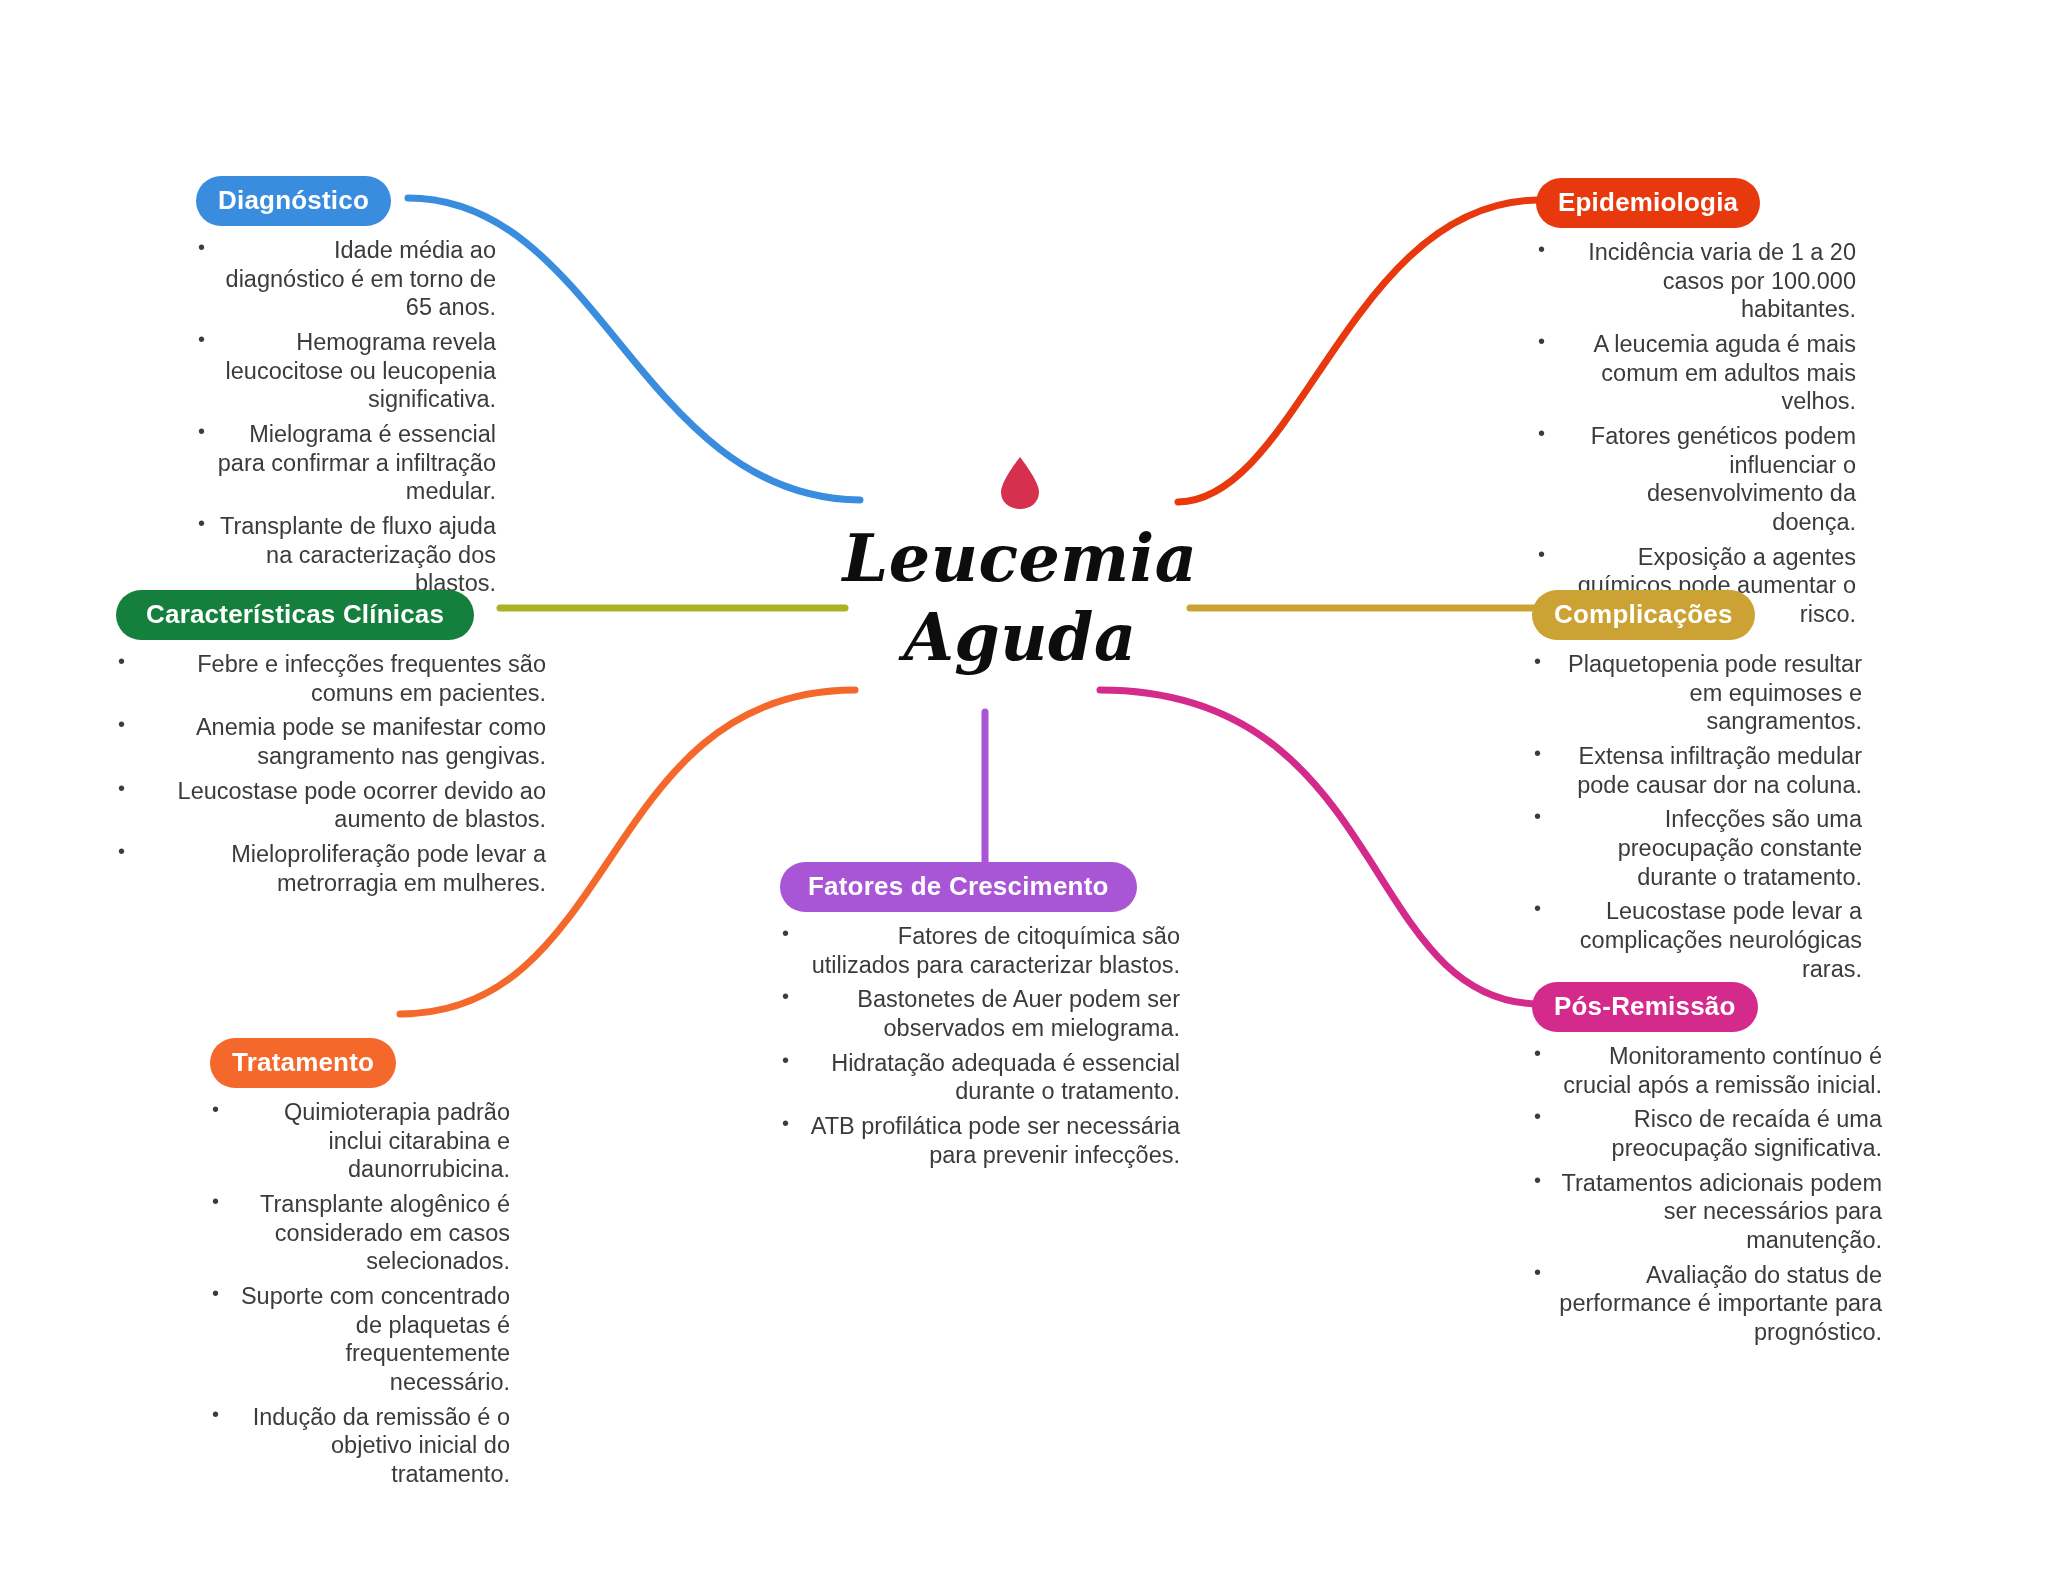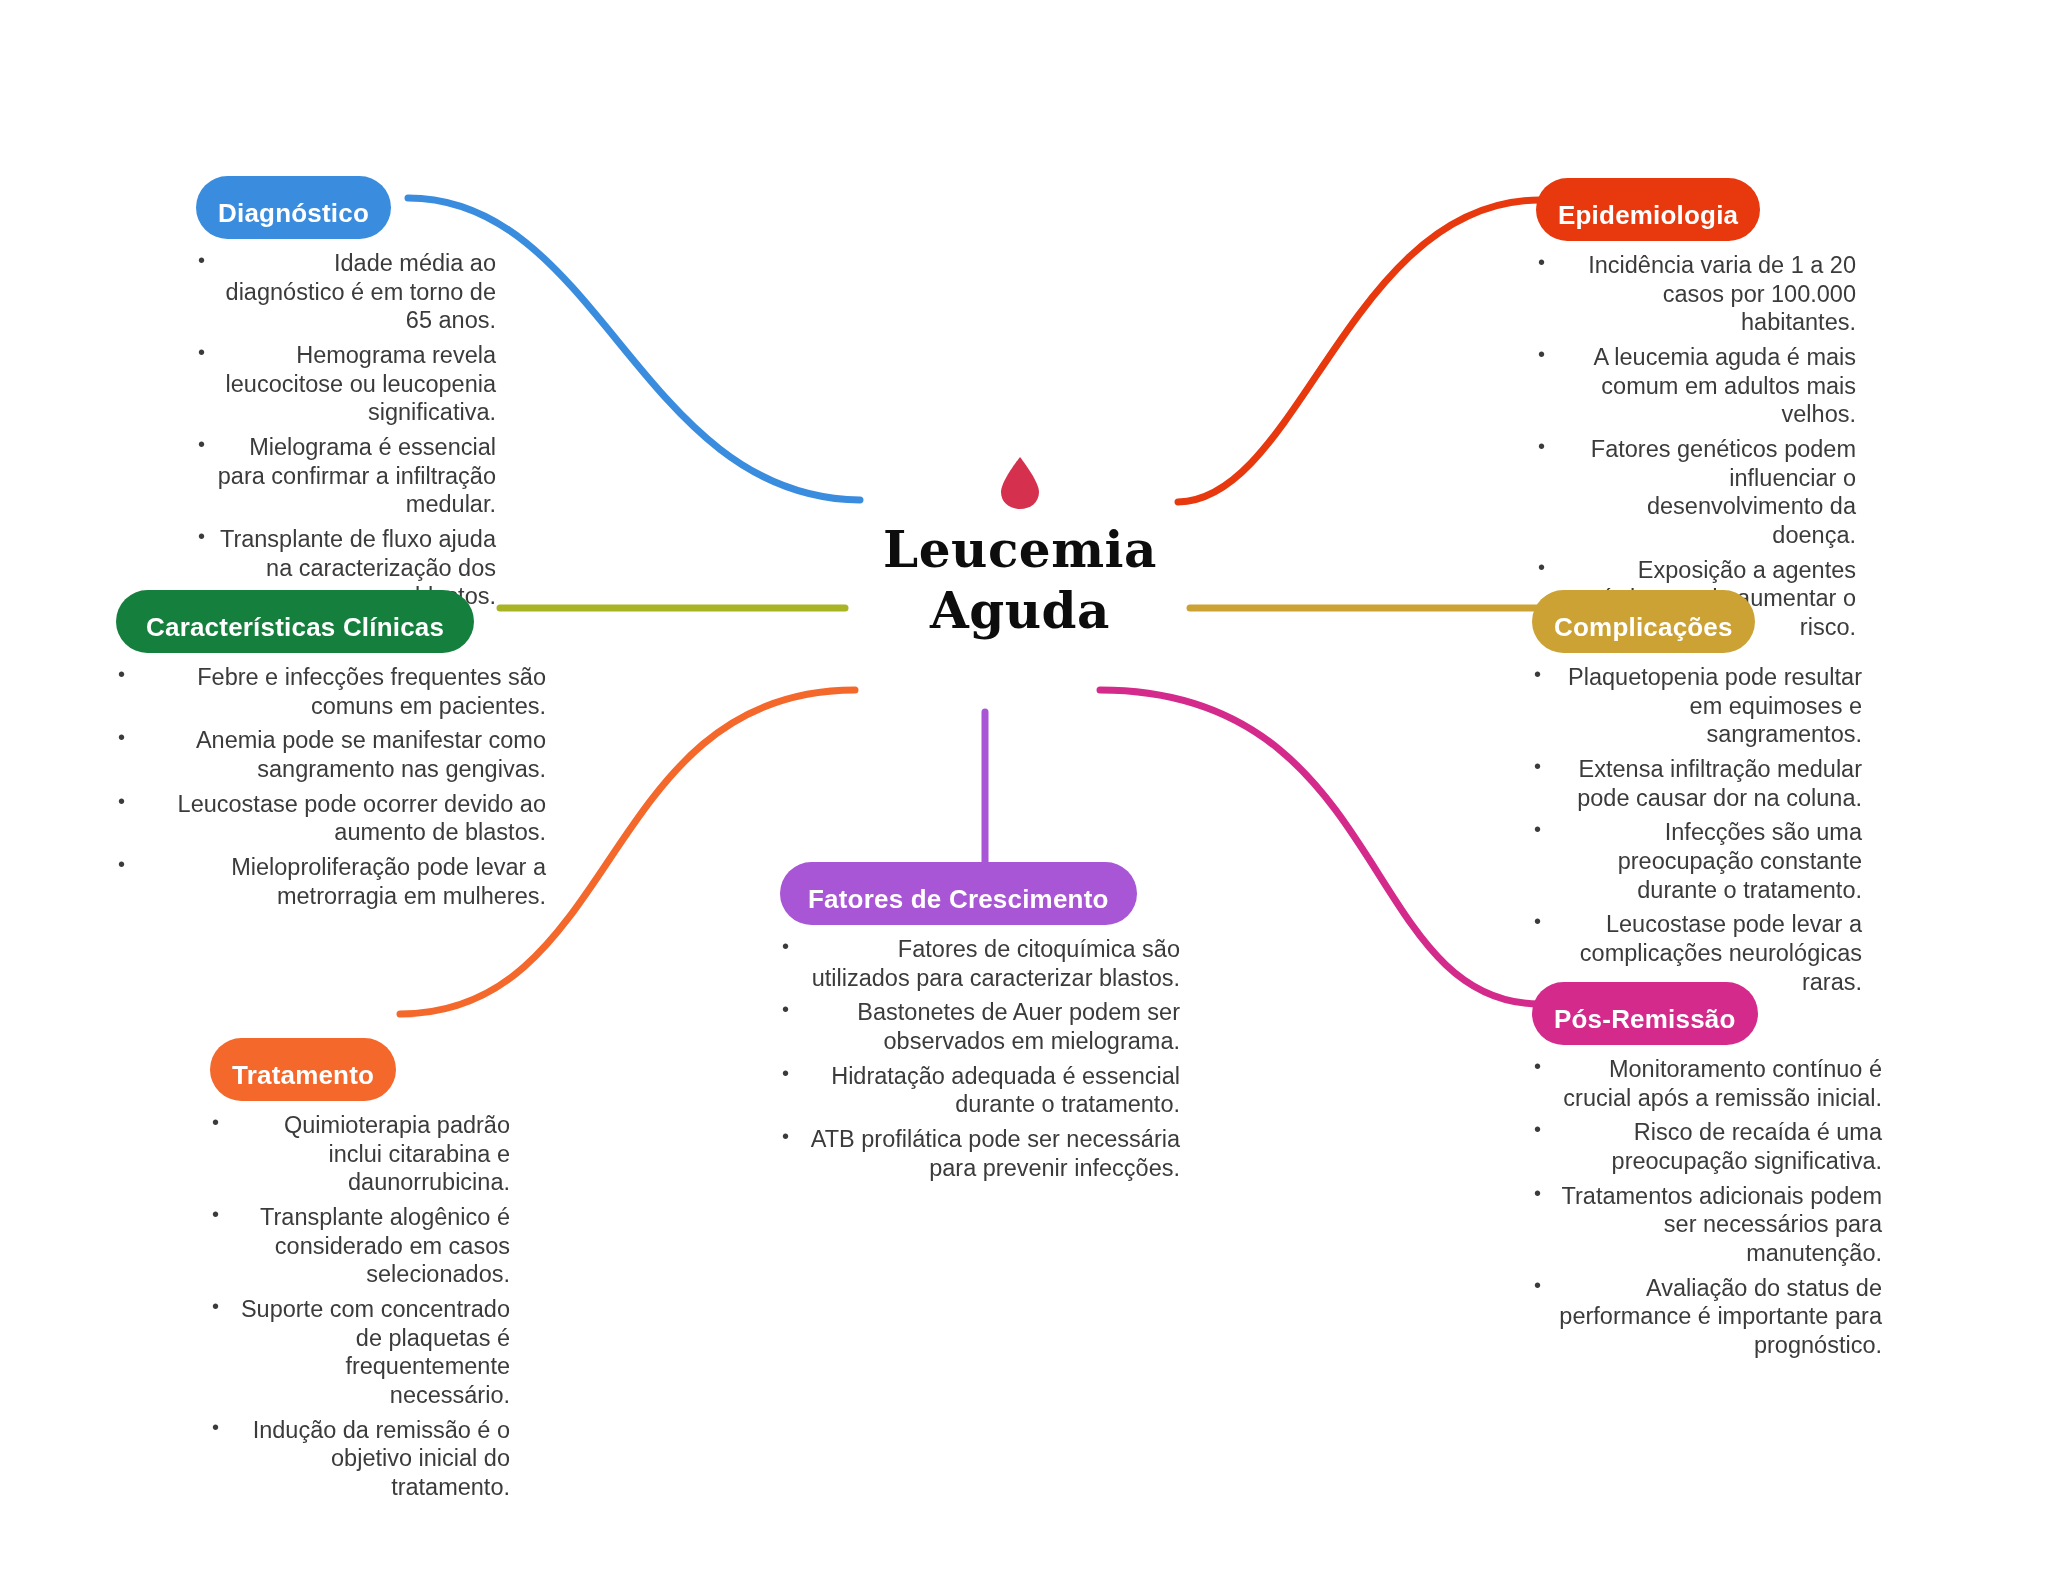--- a/index.html
+++ b/index.html
@@ -35,39 +35,40 @@
     text-align: center;
   }
   .drop-icon {
     display: block;
     margin: 0 auto 8px auto;
     width: 46px;
     height: 56px;
   }
   .center-title {
     font-family: "DejaVu Serif", serif;
+    font-style: italic;
     font-weight: 700;
-    font-size: 50px;
+    font-size: 65px;
     line-height: 1.22;
     color: #0d0d0d;
     letter-spacing: 0.5px;
   }
 
   
   .branch {
     position: absolute;
   }
   .pill {
     display: inline-block;
     border-radius: 999px;
     color: #ffffff;
     font-weight: 700;
     font-size: 26px;
     line-height: 1;
-    padding: 24px 22px 13px 22px;
+    padding: 11px 22px 13px 22px;
     white-space: nowrap;
     letter-spacing: 0.2px;
   }
 
   ul.bullets {
     list-style: none;
     margin: 10px 0 0 0;
     padding: 0;
     text-align: right;
   }

